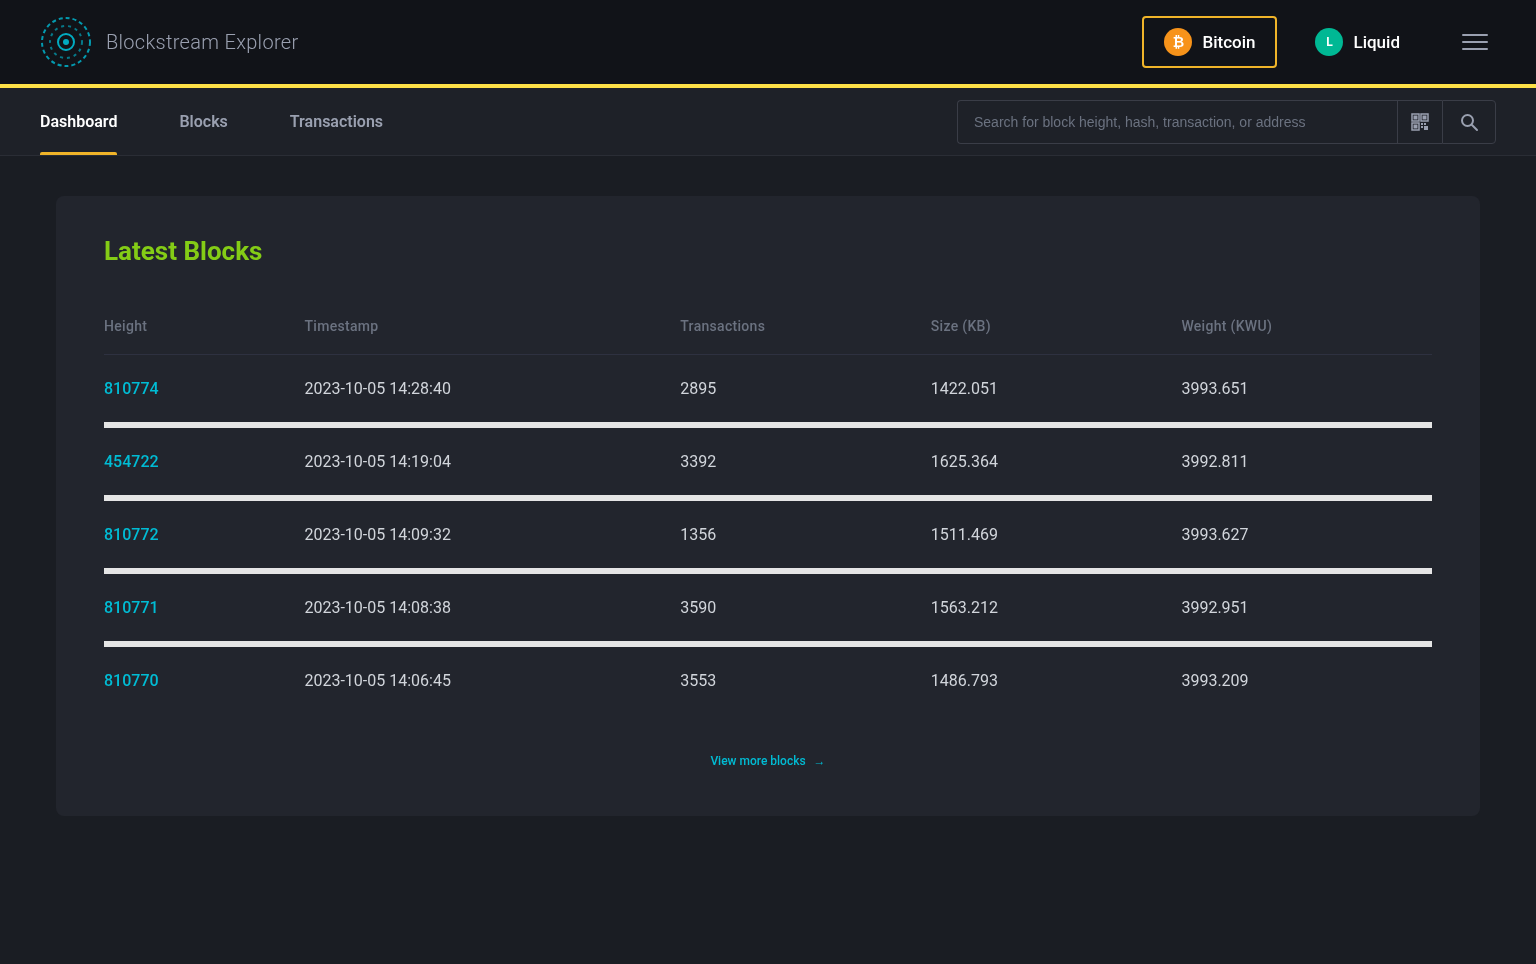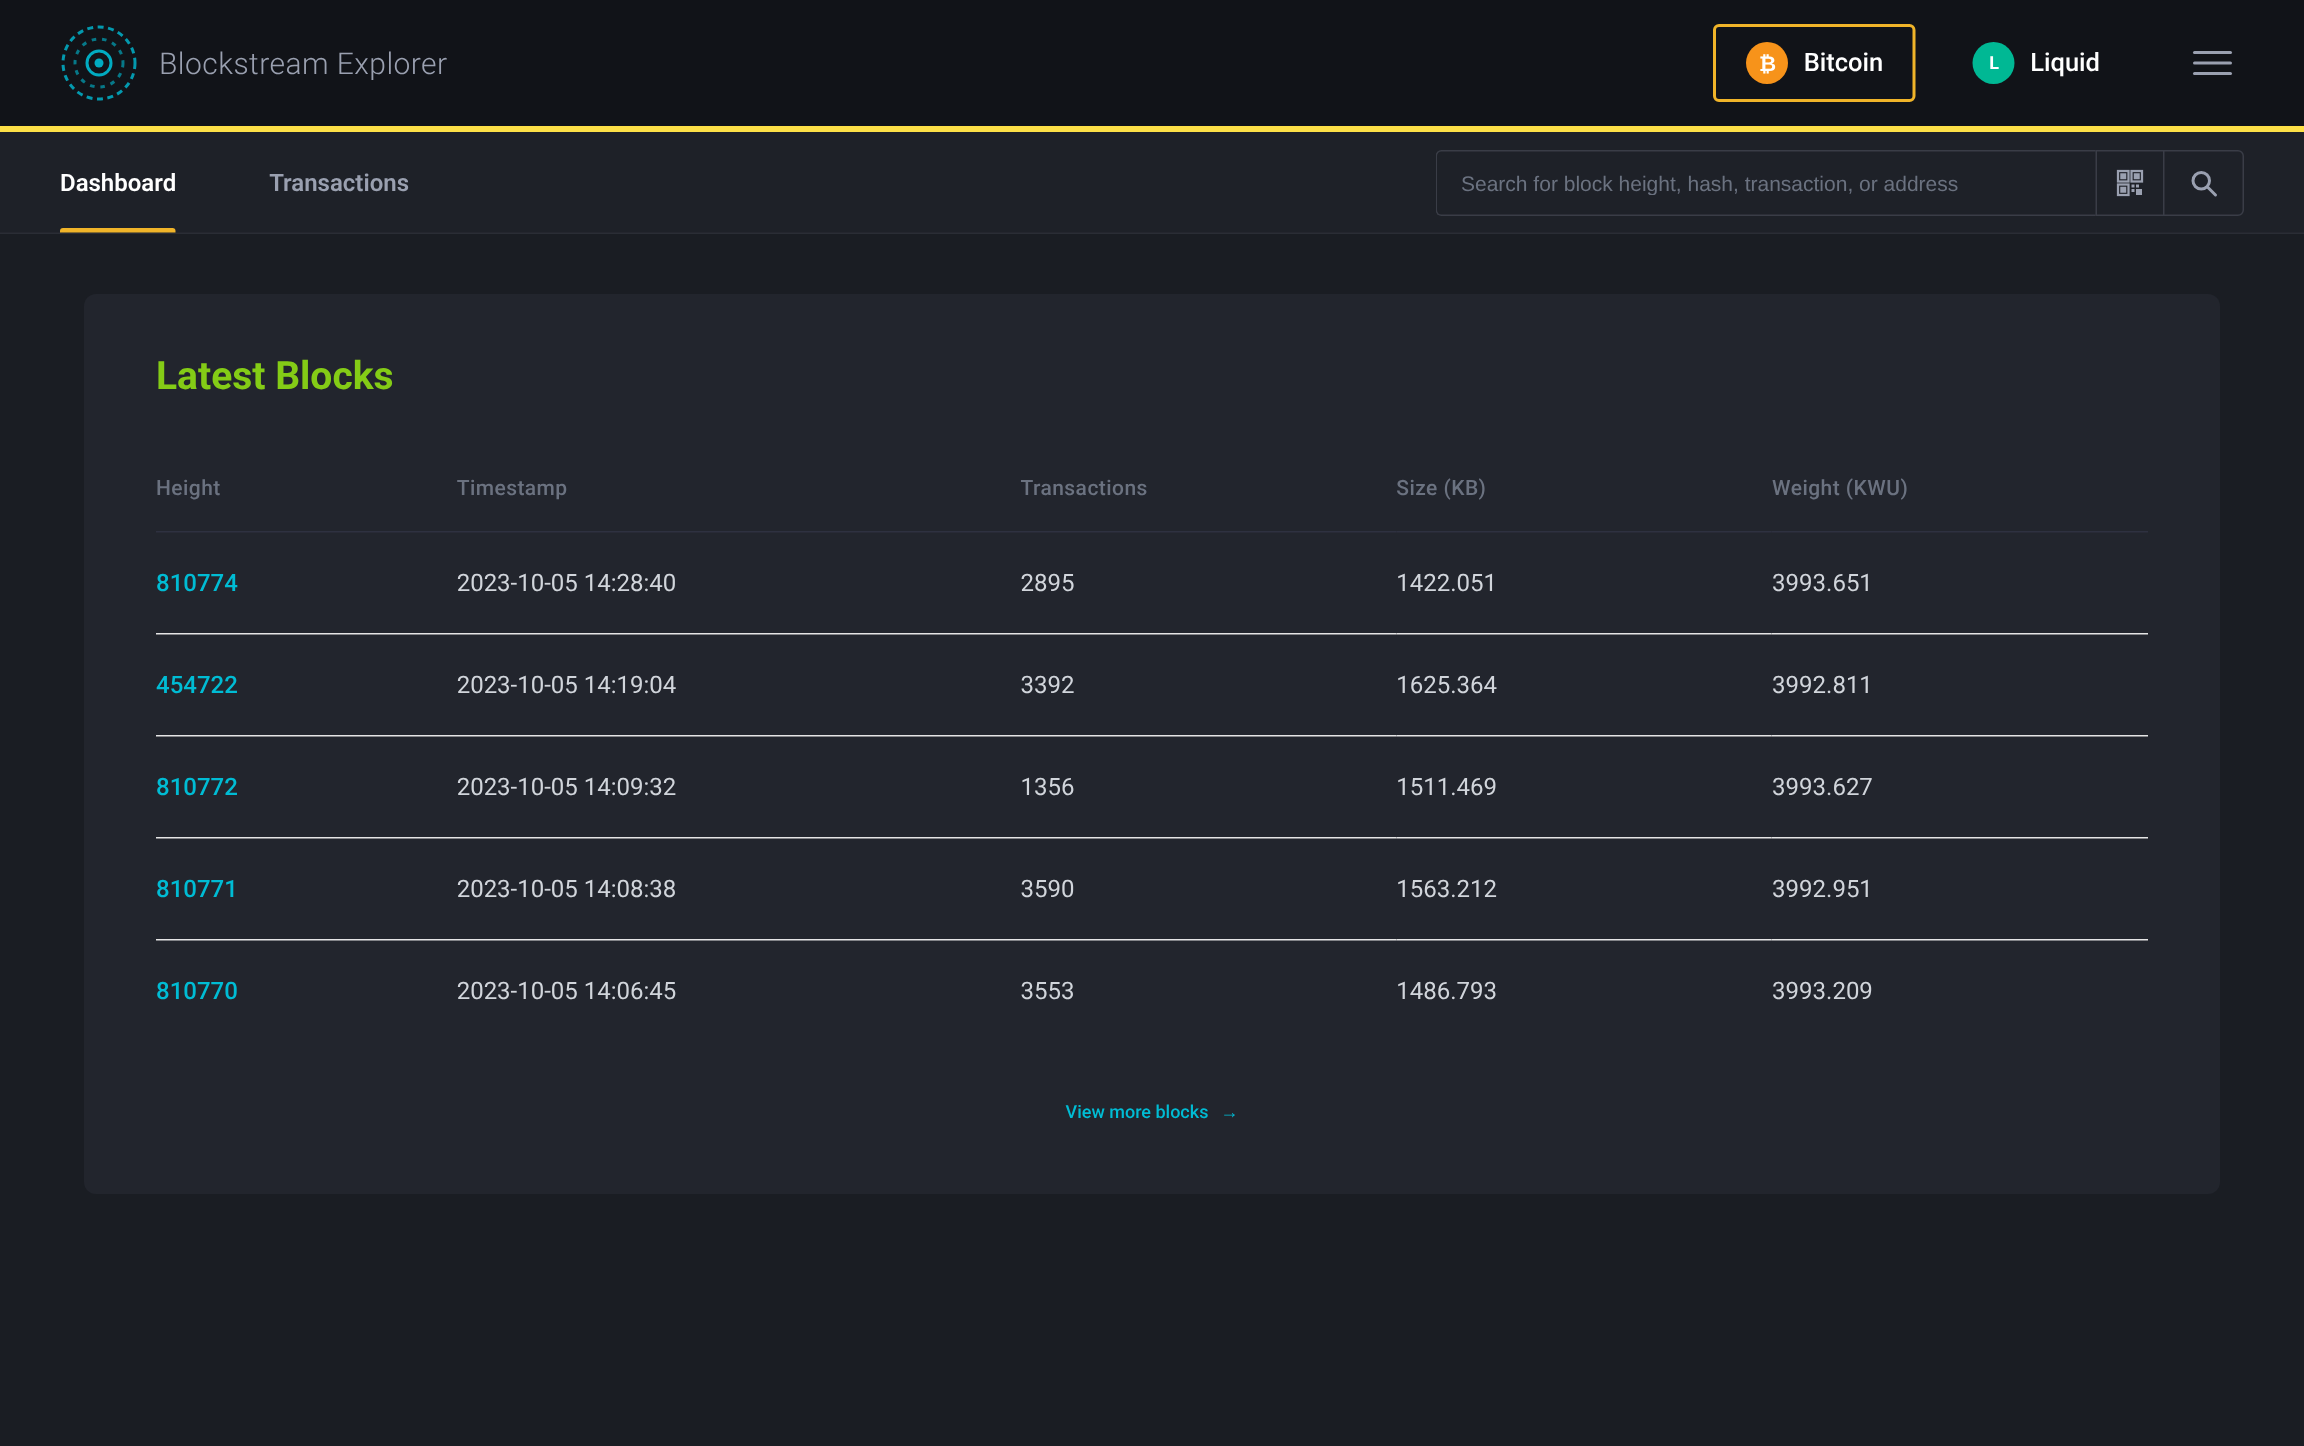--- a/index.html
+++ b/index.html
@@ -274,21 +274,21 @@
 
     .blocks-table th:nth-child(4) {
       width: 200px;
     }
 
     .blocks-table th:nth-child(5) {
       width: 200px;
     }
 
     .blocks-table tbody tr {
-      border-bottom: 1px solid #e5e5e5;
+      border-bottom: 6px solid #e5e5e5;
     }
 
     .blocks-table tbody tr:last-child {
       border-bottom: none;
     }
 
     .blocks-table td {
       padding: 24px 0;
       font-size: 16px;
       color: #d1d5db;
@@ -361,20 +361,21 @@
       <div class="hamburger-line"></div>
       <div class="hamburger-line"></div>
       <div class="hamburger-line"></div>
     </div>
   </div>
 </nav>
 
 <nav class="secondary-nav">
   <div class="nav-tabs">
     <a class="nav-tab active">Dashboard</a>
+    <a class="nav-tab">Blocks</a>
     <a class="nav-tab">Transactions</a>
   </div>
 
   <div class="search-container">
     <input type="text" class="search-input" placeholder="Search for block height, hash, transaction, or address" style="">
     <button class="qr-btn">
       <svg class="qr-icon" viewBox="0 0 20 20" fill="none" xmlns="http://www.w3.org/2000/svg">
         <rect x="2" y="2" width="7" height="7" stroke="#9aa0b0" stroke-width="1.5" fill="none"></rect>
         <rect x="3.5" y="3.5" width="4" height="4" fill="#9aa0b0"></rect>
         <rect x="11" y="2" width="7" height="7" stroke="#9aa0b0" stroke-width="1.5" fill="none"></rect>

